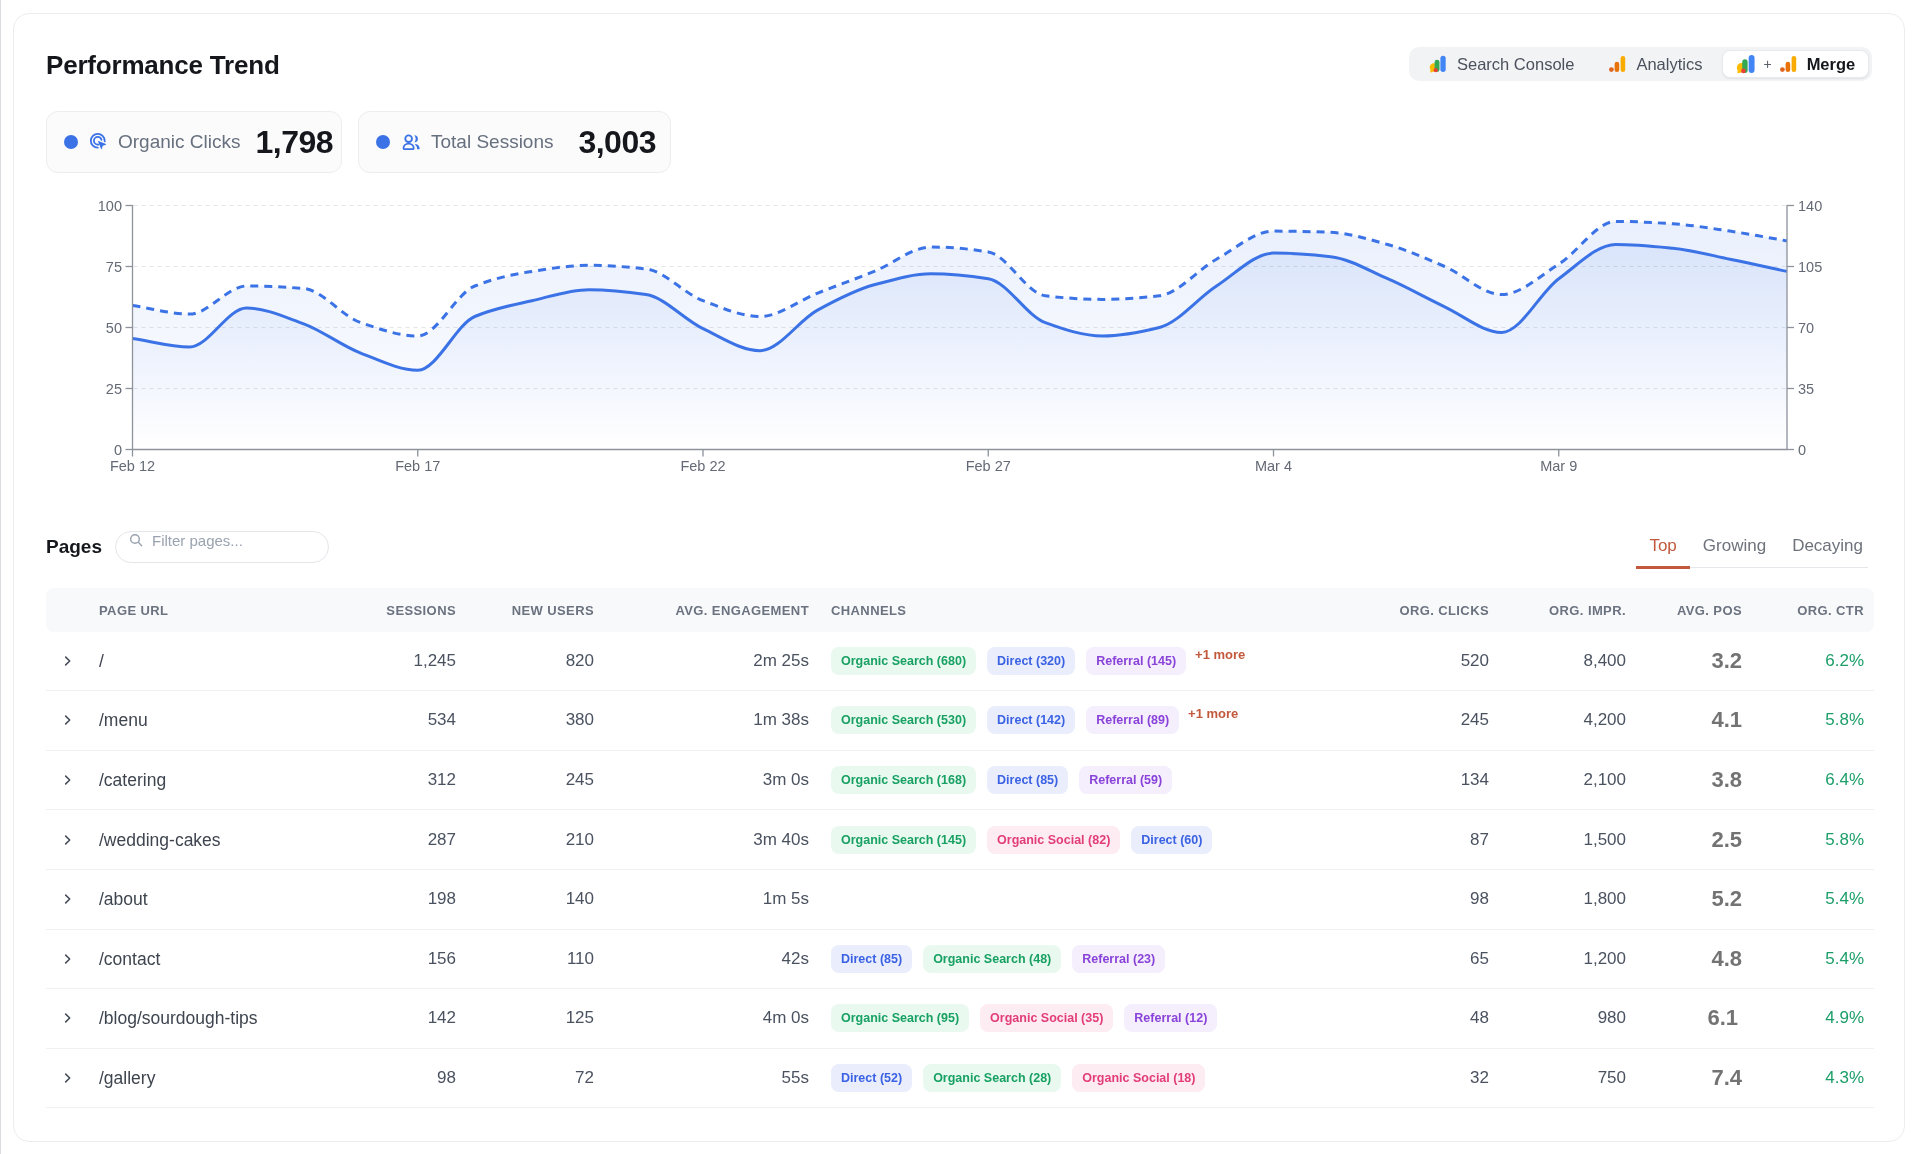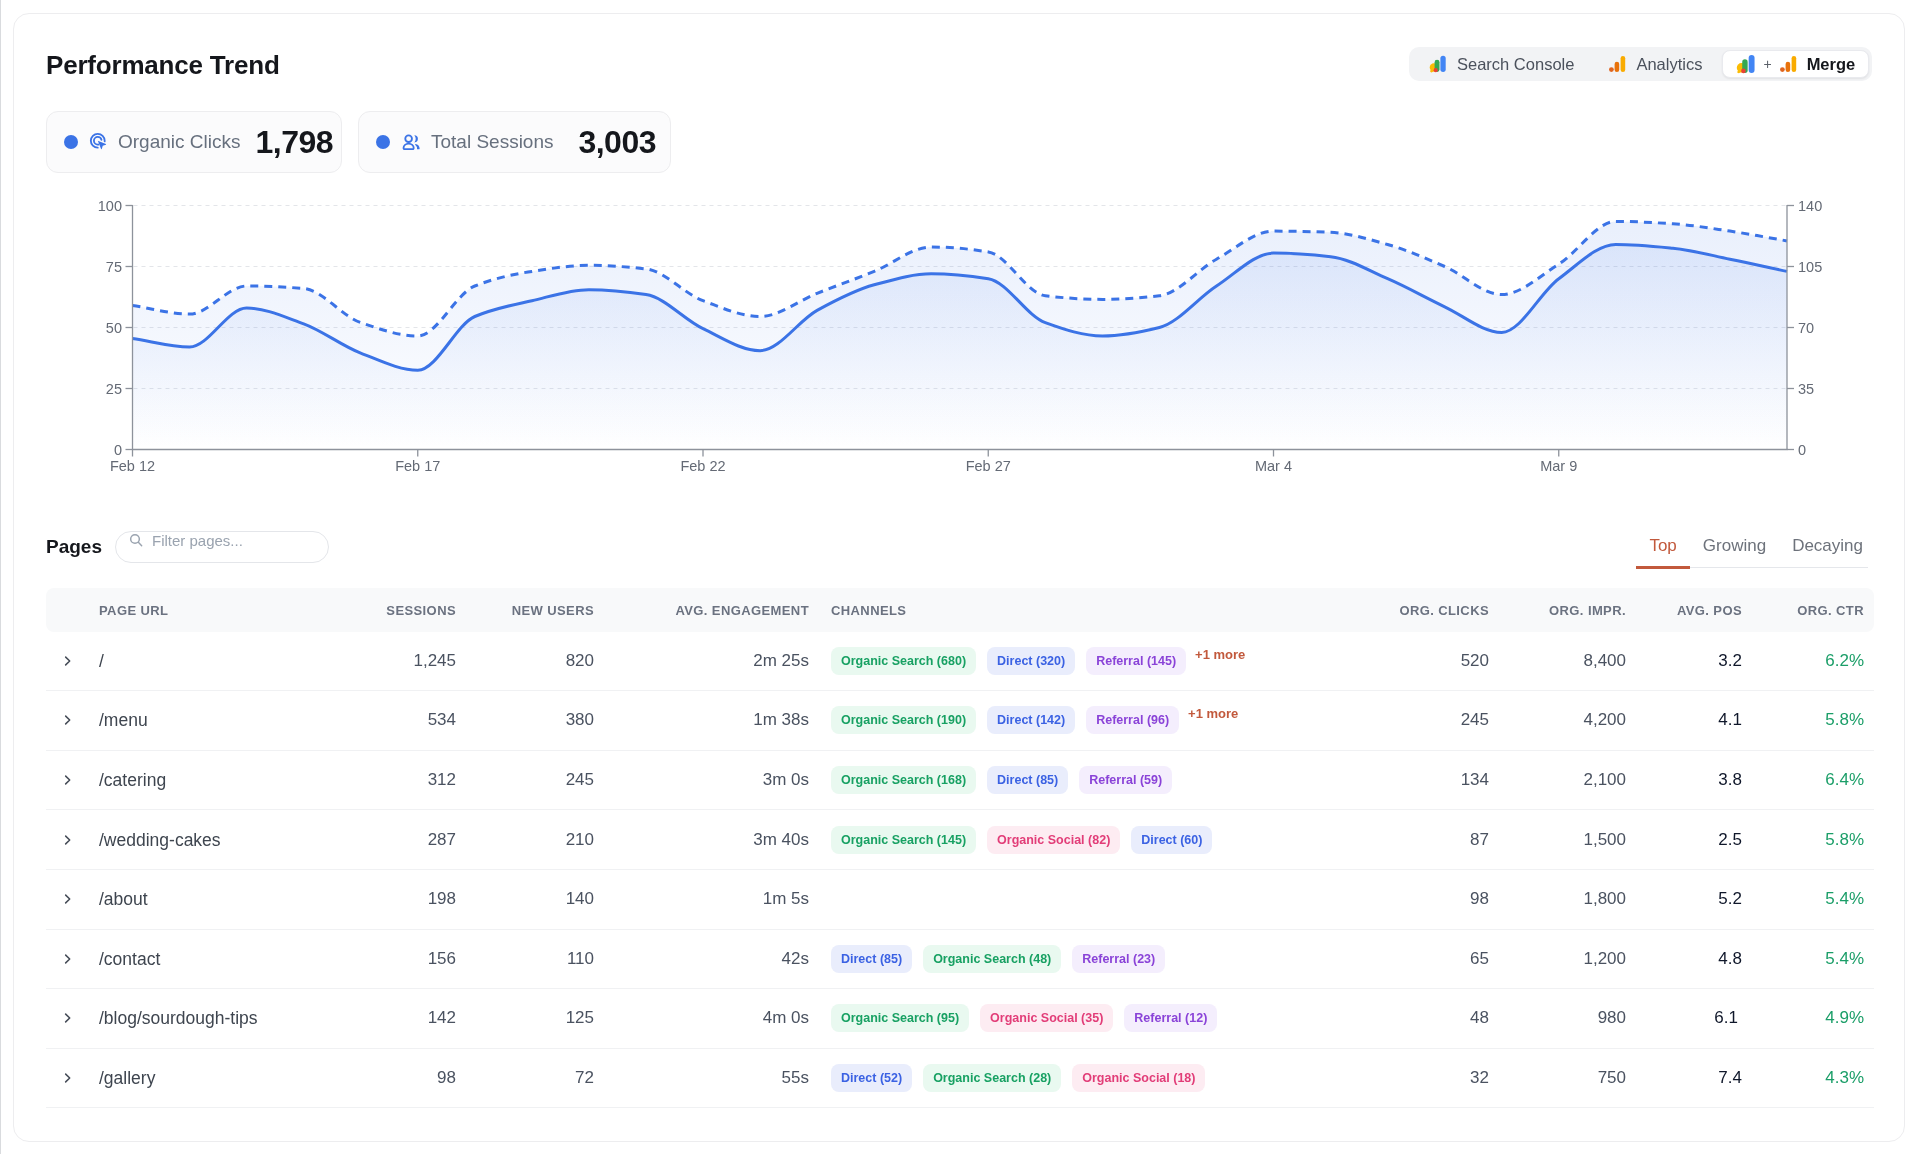--- a/index.html
+++ b/index.html
@@ -25,21 +25,21 @@
 .ptab.on { color:#c2593c; font-weight:500; }
 .ptab.on:after { content:""; position:absolute; left:0; right:0; bottom:3.5px; height:2.5px; background:#c2593c; }
 .ptabs-line { position:absolute; left:1637px; top:567px; width:231px; height:1px; background:#e5e7eb; }
 .thead { position:absolute; left:46px; top:588px; width:1828px; height:43.5px; background:#f8f9fa; border-radius:8px; }
 .thead span { position:absolute; top:50%; transform:translateY(-50%); font-size:13px; font-weight:700; color:#6b7280; letter-spacing:0.4px; }
 .row { position:absolute; left:46px; width:1828px; height:59.6px; border-bottom:1px solid #f0f1f3; }
 .row > span { position:absolute; top:50%; transform:translateY(-50%); }
 .chev { left:16px; display:flex; }
 .url { left:53px; font-size:17.5px; color:#3e454f; }
 .num { font-size:17px; color:#4a5260; }
-.pos { font-size:17px; font-weight:400; color:#0f172a; }
+.pos { font-size:22px; font-weight:700; color:#737373; }
 .ctr { font-size:17px; color:#1b9e68; }
 .chans { left:785px; display:flex; align-items:flex-start; gap:11px; }
 .badge { font-size:12.5px; font-weight:600; padding:7px 10px; border-radius:8px; white-space:nowrap; }
 .badge-g { color:#18a163; background:#e9f9f0; }
 .badge-b { color:#3b62e3; background:#e9edfc; }
 .badge-p { color:#8a43d8; background:#f4eefd; }
 .badge-k { color:#e23d78; background:#fdecf2; }
 .more { font-size:13px; font-weight:600; color:#c2593c; margin-left:-2px; white-space:nowrap; }
 </style></head>
 <body>
@@ -208,23 +208,23 @@
 <span class="chev">
       <svg width="11" height="11" viewBox="0 0 12 12" fill="none" stroke="#474e59" stroke-width="1.7" stroke-linecap="round" stroke-linejoin="round">
         <path d="M4 1.8 L8.4 6 L4 10.2"></path>
       </svg>
     </span>
 <span class="url">/menu</span>
 <span class="num" style="right:1418px">534</span>
 <span class="num" style="right:1280px">380</span>
 <span class="num" style="right:1065px">1m 38s</span>
 <span class="chans">
-      <span class="badge badge-g">Organic Search (190)</span>
+      <span class="badge badge-g">Organic Search (530)</span>
       <span class="badge badge-b">Direct (142)</span>
-      <span class="badge badge-p">Referral (96)</span>
+      <span class="badge badge-p">Referral (89)</span>
       <span class="more">+1 more</span>
     </span>
 <span class="num" style="right:385px">245</span>
 <span class="num" style="right:248px">4,200</span>
 <span class="pos" style="right:132px">4.1</span>
 <span class="ctr" style="right:10px">5.8%</span>
 </div>
 <div class="row" style="top:750.7px">
 <span class="chev">
       <svg width="11" height="11" viewBox="0 0 12 12" fill="none" stroke="#474e59" stroke-width="1.7" stroke-linecap="round" stroke-linejoin="round">

